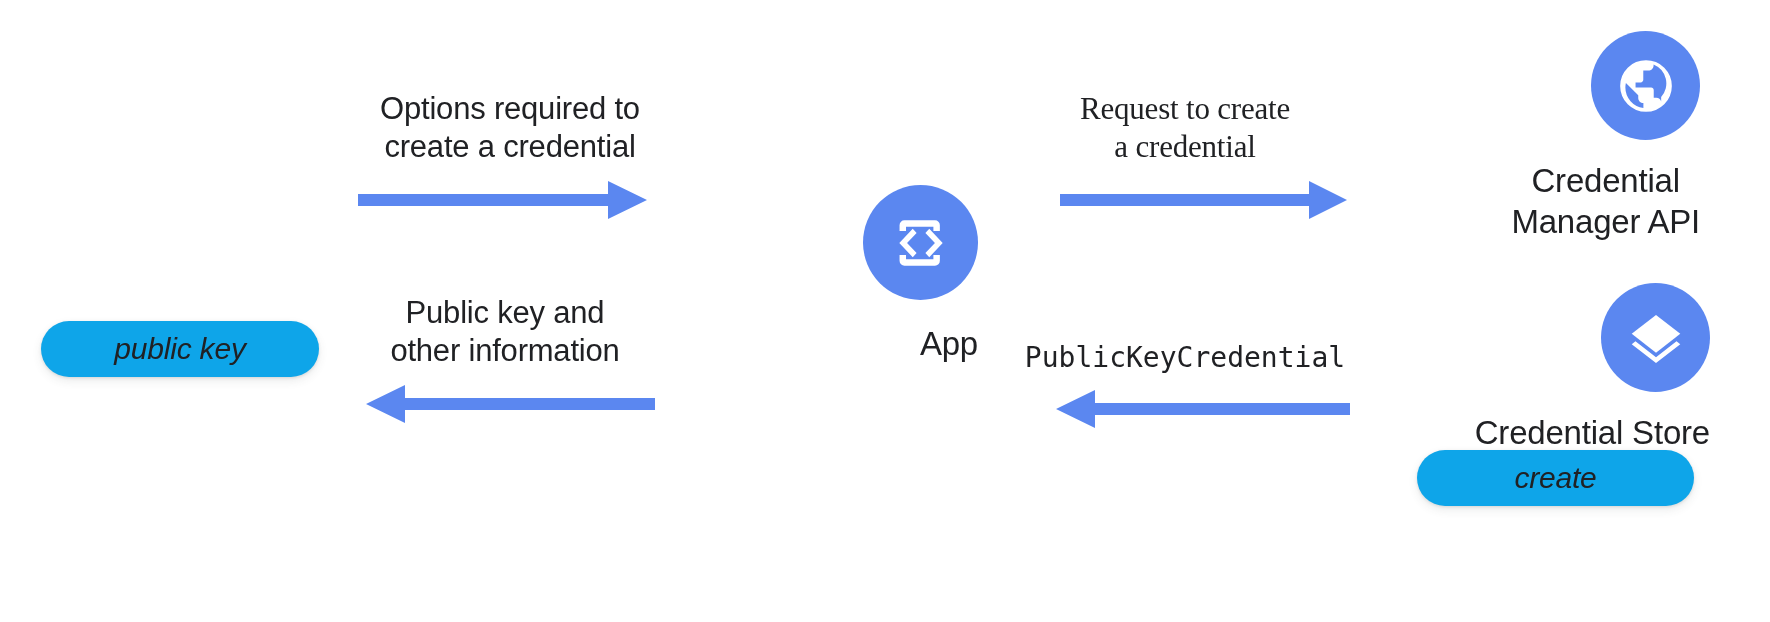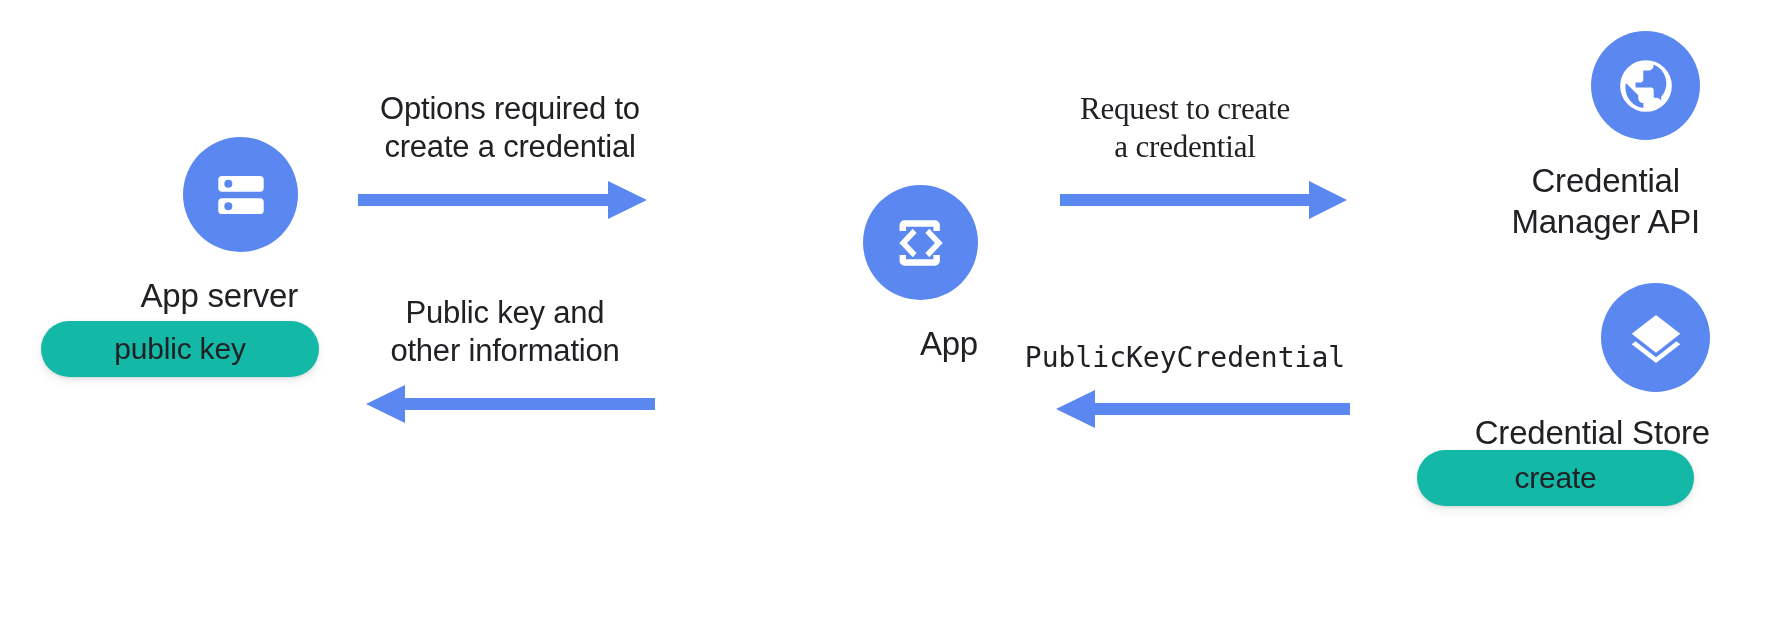--- a/index.html
+++ b/index.html
@@ -41,29 +41,30 @@
     line-height: 41px;
     font-weight: 400;
     text-align: center;
     white-space: pre-line;
     letter-spacing: -0.2px;
   }
 
   
   .pill {
     position: absolute;
-    background: #14b8a6;
+    background: #0ea5e9;
     border-radius: 999px;
     box-shadow: 0 1px 3px rgba(60,64,67,0.14), 0 4px 10px rgba(60,64,67,0.10);
     display: flex;
     align-items: center;
     justify-content: center;
     color: #202124;
     font-size: 30px;
     letter-spacing: -0.2px;
+    font-style: italic;
   }
 
   
   .arrow-group { position: absolute; }
   .arrow-caption {
     position: absolute;
     left: 0;
     width: 100%;
     text-align: center;
     color: #202124;
@@ -77,32 +78,20 @@
     font-size: 28px;
     letter-spacing: 0px;
   }
   .arrow-svg { position: absolute; display: block; }
 </style>
 </head>
 <body>
 
 <div id="canvas">
 
-  <div class="node" style="left:113px; top:137px; width:185px;">
-    <div class="circle" style="width:115px; height:115px; background:#5B87F0;">
-      <svg width="62" height="62" viewBox="0 0 24 24" aria-hidden="true">
-        <rect x="3.2" y="4.6" width="17.6" height="6.1" rx="1.5" fill="#ffffff"></rect>
-        <rect x="3.2" y="13.3" width="17.6" height="6.1" rx="1.5" fill="#5B87F0"></rect>
-        <rect x="3.2" y="13.3" width="17.6" height="6.1" rx="1.5" fill="#ffffff"></rect>
-        <circle cx="7.1" cy="7.65" r="1.55" fill="#5B87F0"></circle>
-        <circle cx="7.1" cy="16.35" r="1.55" fill="#5B87F0"></circle>
-      </svg>
-    </div>
-    <div class="node-label" style="margin-top:23px;">App server</div>
-  </div>
 
   <div class="pill" style="left:41px; top:321px; width:278px; height:56px;">
     <span>public key</span>
   </div>
 
   <div class="arrow-group" style="left:340px; top:90px; width:340px; height:130px;">
     <div class="arrow-caption" style="top:0px;">Options required to
 create a credential</div>
     <svg class="arrow-svg" style="left:18px; top:88px;" width="290" height="44" viewBox="0 0 290 44">
       <path d="M0,16 L250,16 L250,3 L289,22 L250,41 L250,28 L0,28 Z" fill="#5B87F0"></path>

